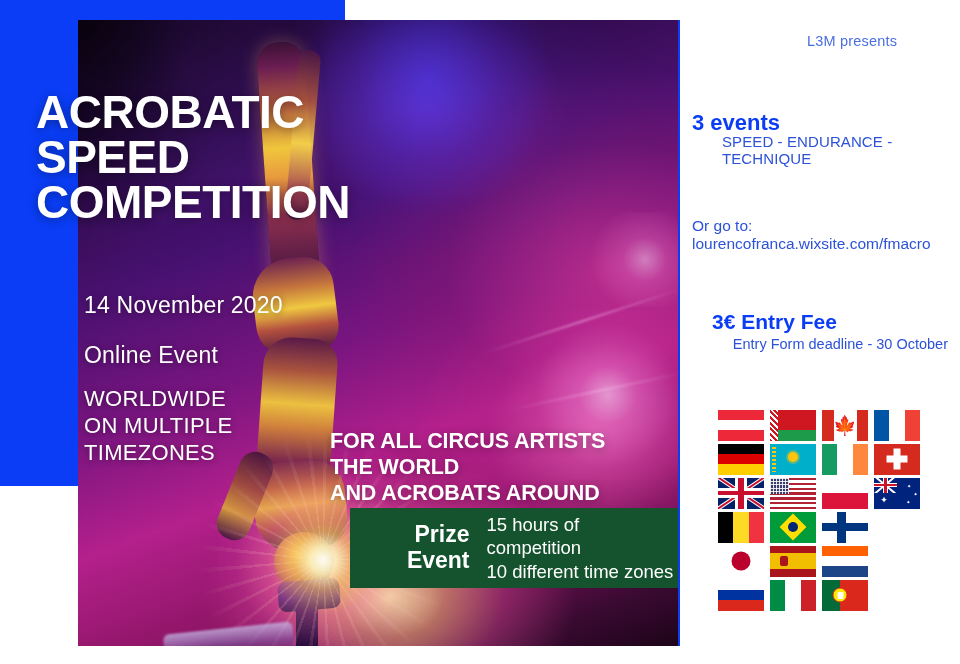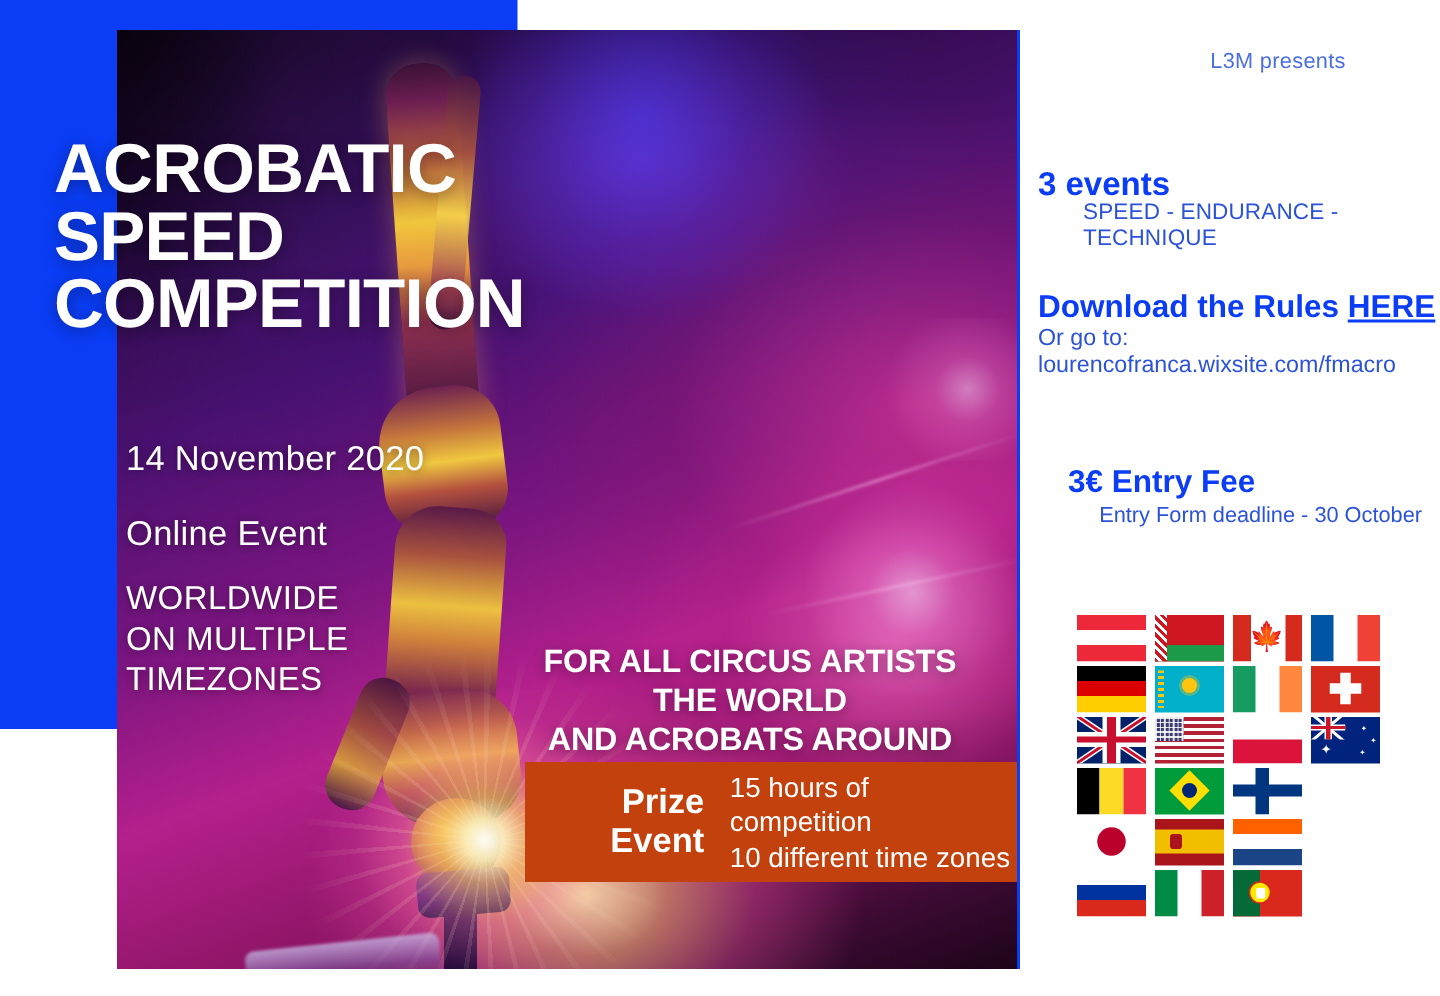--- a/index.html
+++ b/index.html
@@ -161,29 +161,29 @@
     color:#fff;font-size:23px;letter-spacing:.2px;
     text-shadow:0 1px 6px rgba(0,0,0,.45);
   }
   .worldwide{
     position:absolute;left:84px;top:386px;
     color:#fff;font-size:22px;line-height:1.22;letter-spacing:.3px;
     text-shadow:0 1px 6px rgba(0,0,0,.45);
   }
   .for-all{
     position:absolute;left:330px;top:428px;width:340px;
-    text-align:center;color:#fff;font-weight:bold;font-size:21.5px;line-height:1.22;
+    text-align:left;color:#fff;font-weight:bold;font-size:21.5px;line-height:1.22;
     letter-spacing:-0.1px;
     text-shadow:0 2px 8px rgba(0,0,0,.35);
   }
 
   
   .prize-banner{
     position:absolute;left:350px;top:508px;width:328px;height:80px;
-    background:#c2410c;display:flex;align-items:center;
+    background:#14532d;display:flex;align-items:center;
   }
   .prize-label{
     width:110px;text-align:right;color:#fff;font-weight:bold;font-size:23px;
     line-height:1.12;margin-left:10px;
   }
   .prize-detail{
     margin-left:17px;color:#fff;font-size:18.5px;line-height:1.25;
   }
 
   
@@ -410,23 +410,20 @@
       <div>15 hours of competition</div>
       <div>10 different time zones</div>
     </div>
   </div>
 
   <div class="presents">L3M presents</div>
 
   <div class="events-title">3 events</div>
   <div class="events-sub">SPEED - ENDURANCE - TECHNIQUE</div>
 
-  <div class="rules-title">
-    <span>Download the Rules </span><span class="lnk">HERE</span>
-  </div>
   <div class="rules-sub">Or go to: lourencofranca.wixsite.com/fmacro</div>
 
   <div class="fee">3€ Entry Fee</div>
   <div class="fee-sub">Entry Form deadline - 30 October</div>
 
   <div class="flags" id="flag-grid">
       <div class="flag f-at">
         <span class="f-band b1"></span>
         <span class="f-band b2"></span>
       </div>

